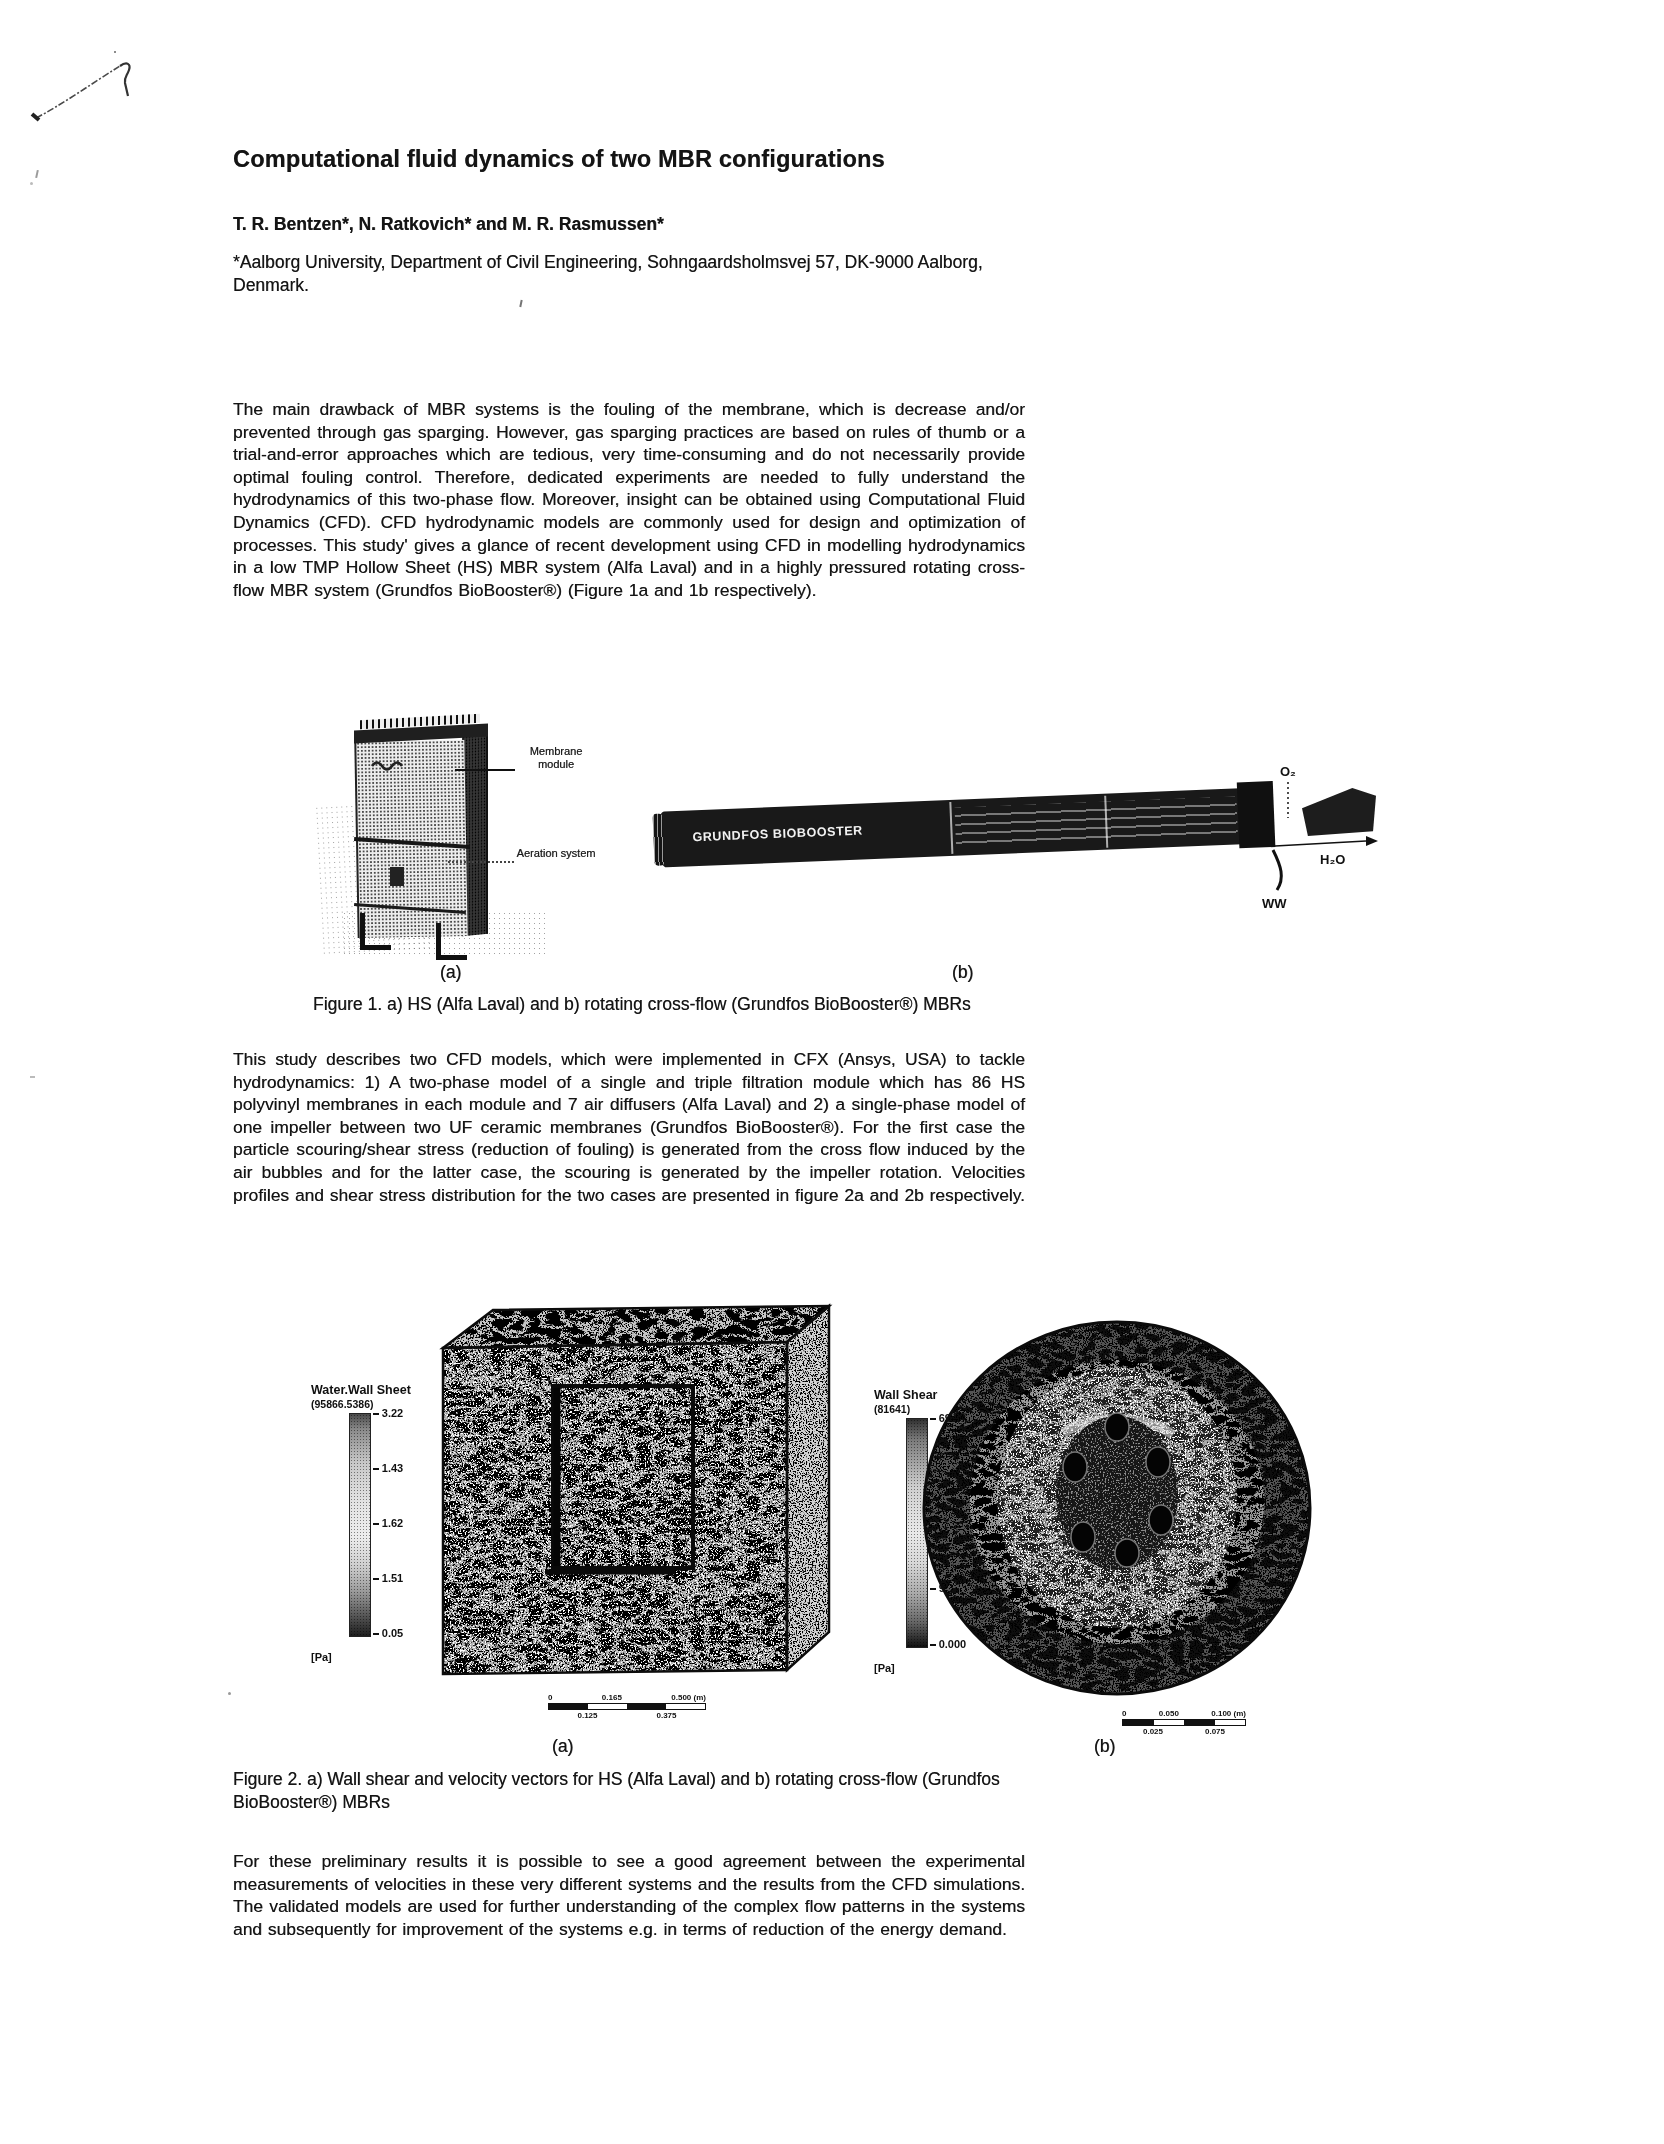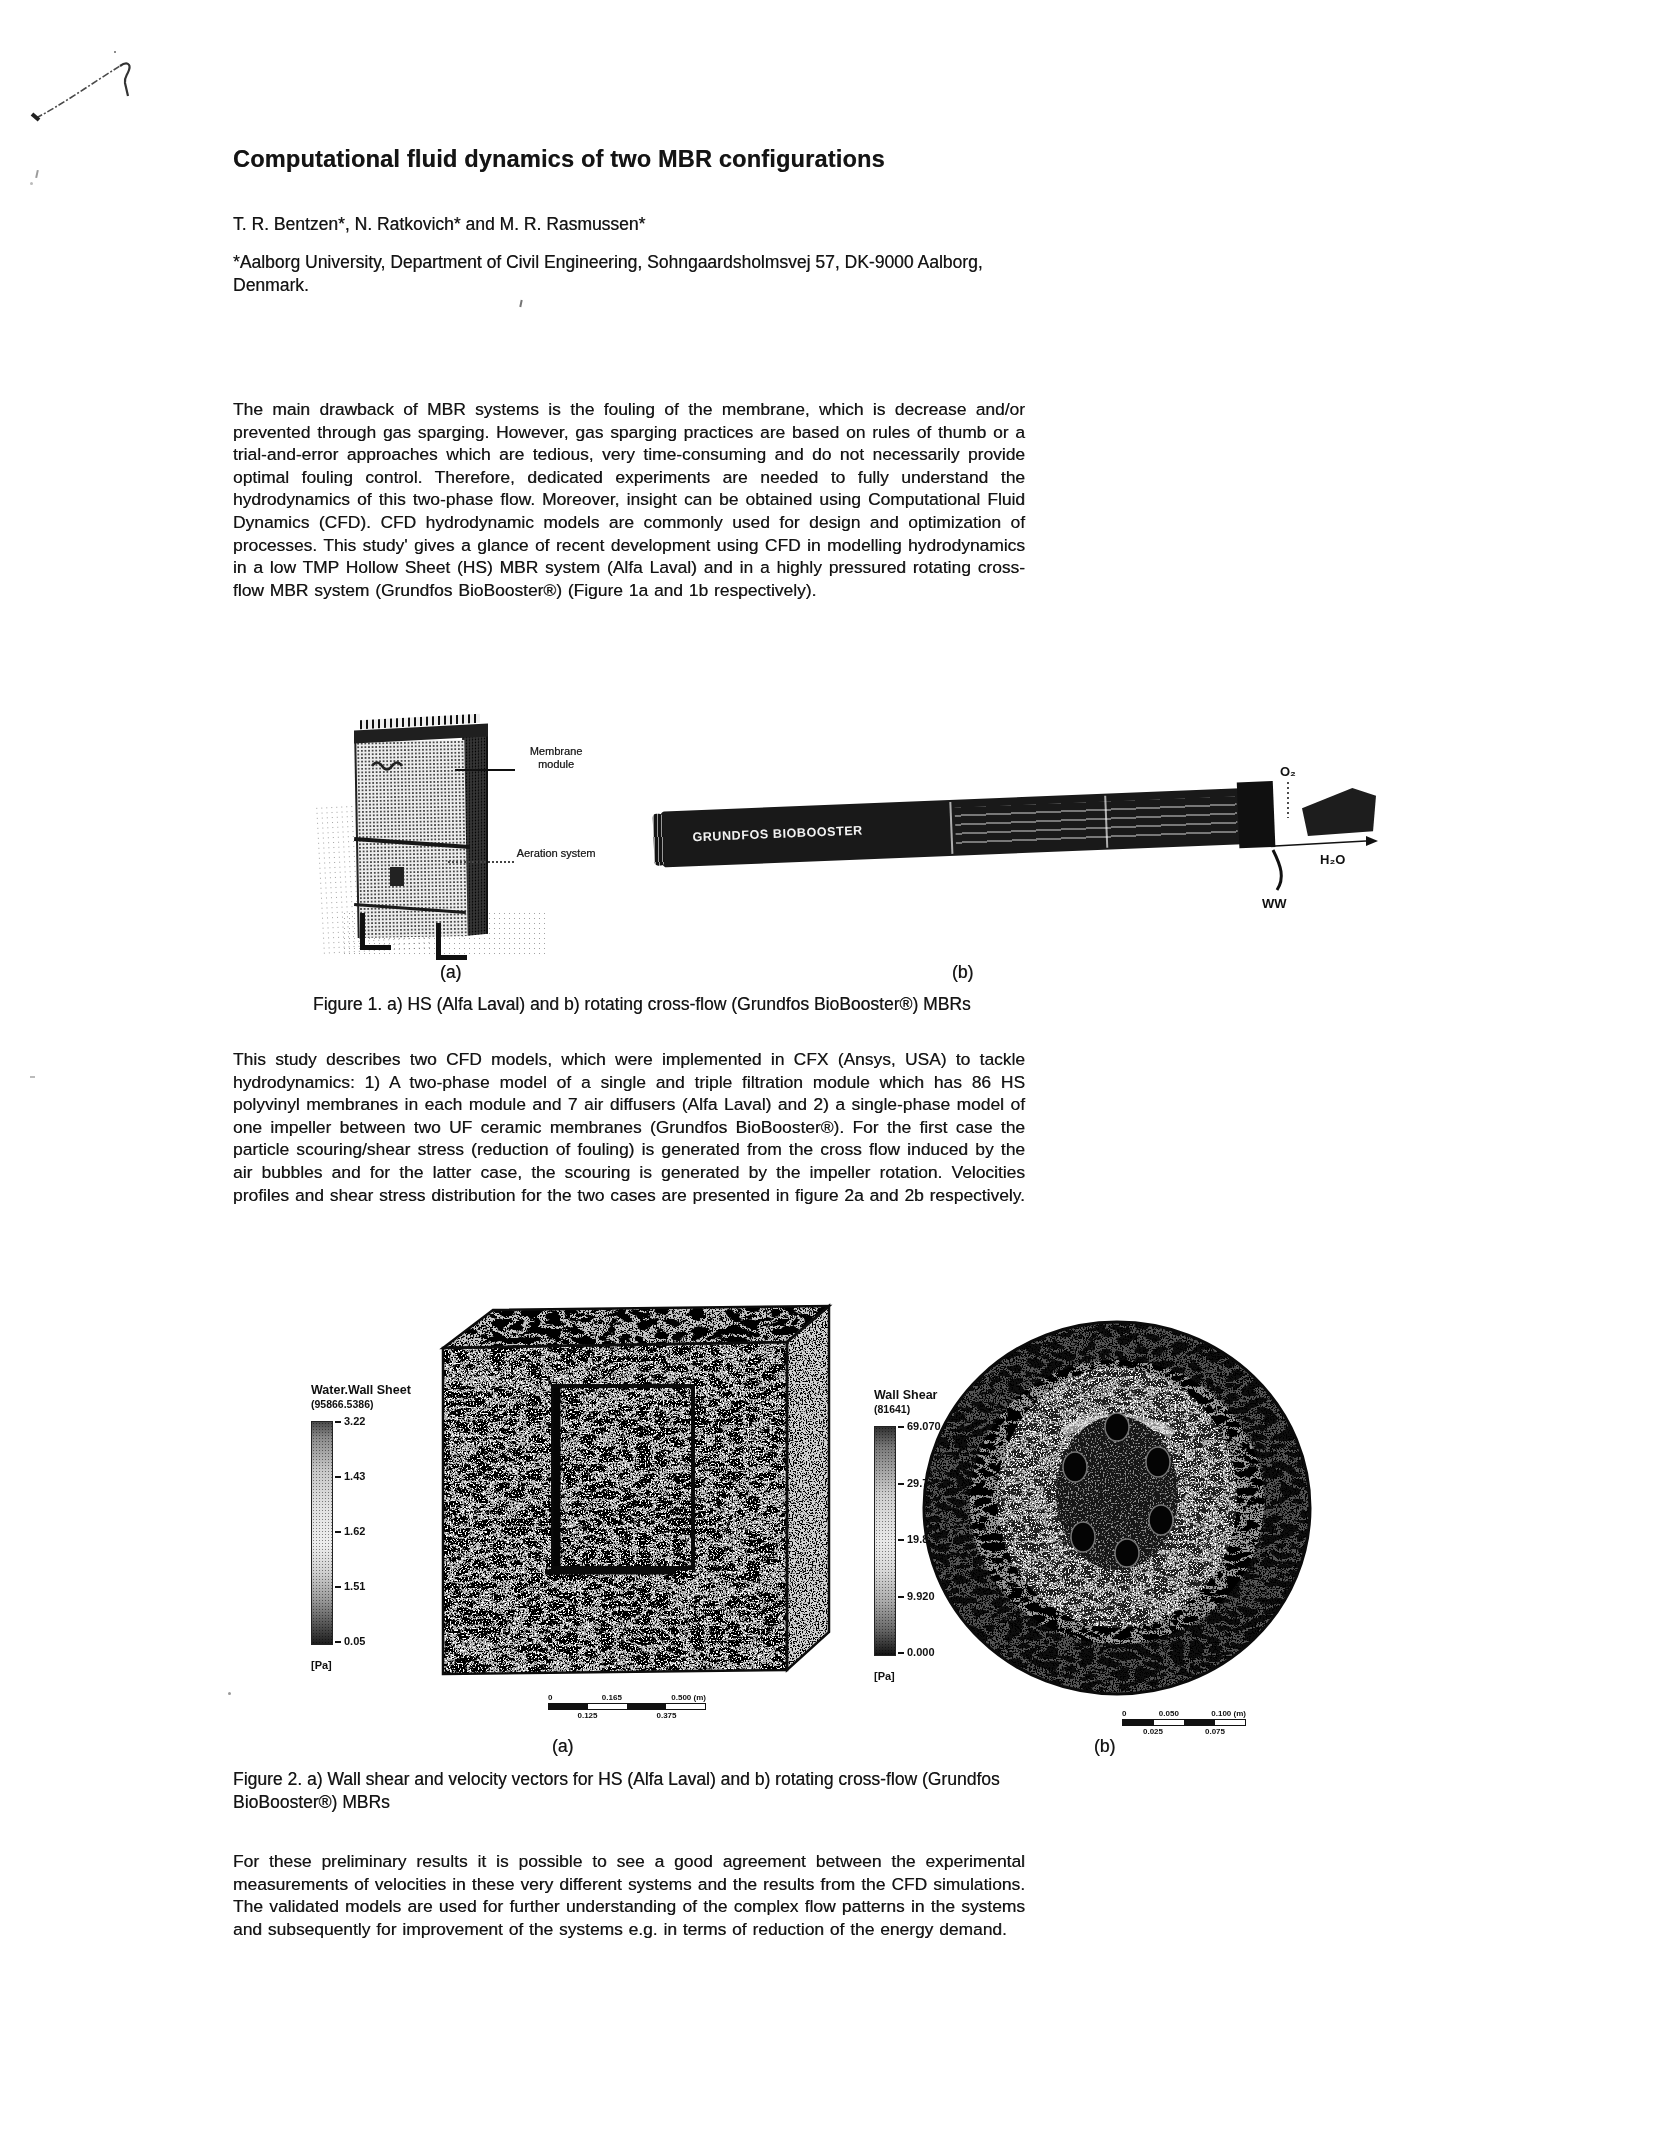--- a/index.html
+++ b/index.html
@@ -4,21 +4,21 @@
 <style>
   html,body{margin:0;padding:0;}
   body{
     width:1664px;height:2144px;background:#ffffff;position:relative;
     font-family:"Liberation Sans", sans-serif;color:#141414;overflow:hidden;
   }
   .abs{position:absolute;}
   .ink{text-shadow:0.35px 0 0 rgba(0,0,0,.6);}
   
   .title{left:233px;top:146px;font-size:23.5px;font-weight:bold;letter-spacing:.2px;}
-  .authors{left:233px;top:214px;font-size:17.5px;font-weight:normal;}
+  .authors{left:233px;top:214px;font-size:17.5px;font-weight:bold;}
   .affil{left:233px;top:251px;width:800px;font-size:17.5px;line-height:23px;}
   p.bodytxt{margin:0;font-size:17.4px;line-height:22.6px;text-align:justify;word-spacing:1px;}
   .p1{left:233px;top:398px;width:792px;}
   .p2{left:233px;top:1048px;width:792px;}
   .p3{left:233px;top:1850px;width:792px;}
   .caption{font-size:17.5px;line-height:23px;}
   .cap1{left:313px;top:993px;white-space:nowrap;}
   .cap2{left:233px;top:1768px;width:792px;}
   .sublabel{font-size:17.5px;}
   
@@ -58,21 +58,21 @@
   .cyl-joint{top:44px;width:1.5px;height:52px;background:rgba(255,255,255,.65);}
   .cyl-coupling{left:588px;top:36px;width:36px;height:66px;background:#101010;}
   .cone{left:652px;top:18px;width:74px;height:48px;background:#1d1d1d;
     clip-path:polygon(0% 42%,68% 0%,100% 16%,96% 90%,8% 100%);}
   
   .legend{width:130px;color:#101010;}
   .lgl{left:311px;top:1383px;}
   .lgr{left:874px;top:1388px;}
   .lg-title{font-size:12.5px;font-weight:bold;white-space:nowrap;}
   .lg-sub{font-size:10.5px;font-weight:bold;margin-top:1px;}
-  .lg-body{display:flex;margin-top:11px;}
+  .lg-body{display:flex;margin-top:3px;justify-content:center;}
   .lg-bar{width:20px;height:222px;border:1px solid #222;
     background-image:radial-gradient(circle,rgba(0,0,0,.45) .8px,transparent 1px),
       linear-gradient(180deg,#4a4a4a 0%,#8a8a8a 7%,#c8c8c8 22%,#e3e3e3 40%,#ededed 55%,#cfcfcf 68%,#9a9a9a 80%,#555 91%,#1c1c1c 100%);
     background-size:3px 3px,100% 100%;}
   .lgr .lg-bar{height:228px;
     background-image:radial-gradient(circle,rgba(0,0,0,.45) .8px,transparent 1px),
       linear-gradient(180deg,#2f2f2f 0%,#7a7a7a 9%,#cfcfcf 30%,#e9e9e9 50%,#d8d8d8 63%,#a8a8a8 77%,#666 89%,#111 100%);}
   .lg-vals{display:flex;flex-direction:column;justify-content:space-between;height:232px;
     margin-left:2px;position:relative;top:-6px;font-size:11px;font-weight:bold;white-space:nowrap;}
   .lgr .lg-vals{height:238px;}

